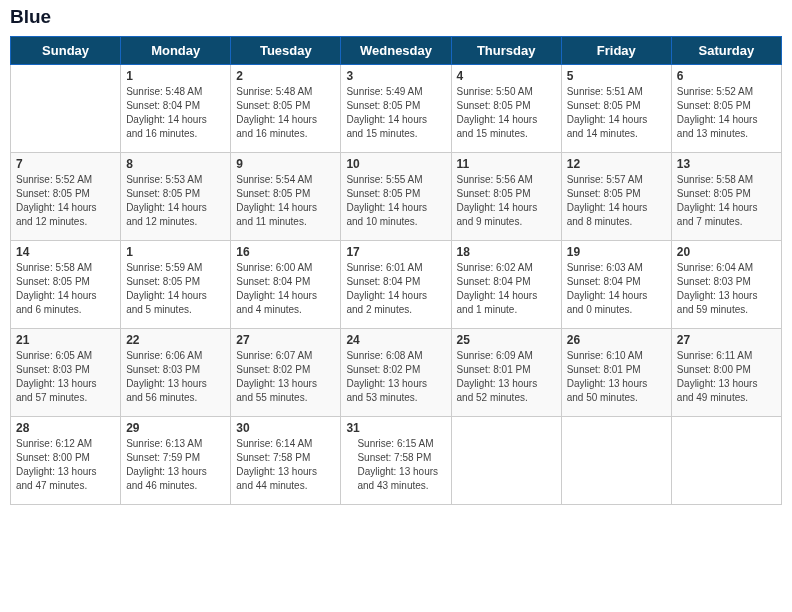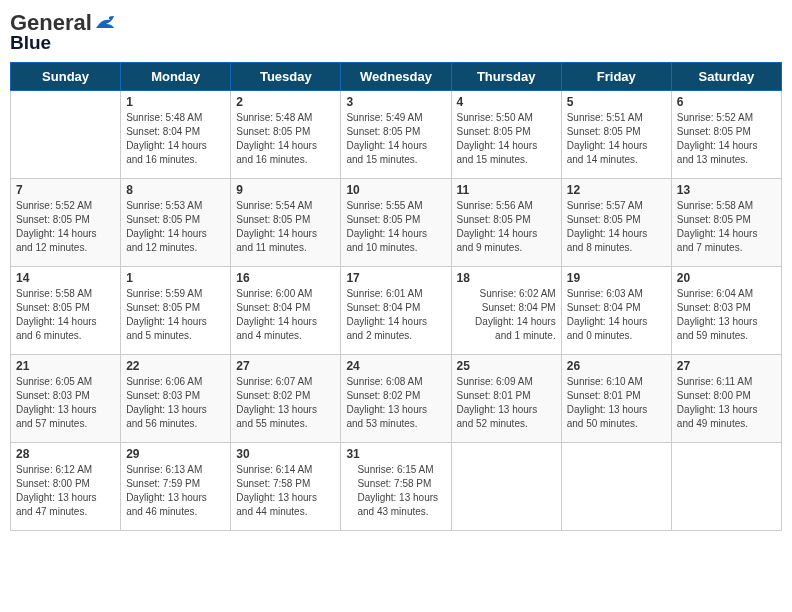--- a/index.html
+++ b/index.html
@@ -73,26 +73,20 @@
       font-size: 10px;
       line-height: 1.4;
       color: #444;
     }
   </style>
 </head>
 <body>
 
 <div class="header">
   <div class="logo">
-    <div style="display:flex; align-items:center;">
-      <span style="font-size:22px; font-weight:bold; color:#333;">General</span>
-      <svg width="22" height="18" viewBox="0 0 22 18" style="margin-left:2px;">
-        <path d="M2,14 Q8,4 16,6 Q12,2 20,2 Q18,8 12,10 Q18,10 20,14" fill="#1565C0" stroke="none"></path>
-      </svg>
-    </div>
     <span style="font-size:19px; font-weight:bold; color:#0f172a; margin-top:-4px;">Blue</span>
   </div>
   <div class="title-block">
     <h1></h1>
     <h2></h2>
   </div>
 </div>
 
 <table>
   <thead>
@@ -227,21 +221,21 @@
         </td>
         <td>
           <span class="day-num">17</span>
           <div class="day-info" style="white-space: pre-line;">Sunrise: 6:01 AM
 Sunset: 8:04 PM
 Daylight: 14 hours
 and 2 minutes.</div>
         </td>
         <td>
           <span class="day-num">18</span>
-          <div class="day-info" style="white-space: pre-line; text-align: right;">Sunrise: 6:02 AM
+          <div class="day-info" style="white-space: pre-line;">Sunrise: 6:02 AM
 Sunset: 8:04 PM
 Daylight: 14 hours
 and 1 minute.</div>
         </td>
         <td>
           <span class="day-num">19</span>
           <div class="day-info" style="white-space: pre-line;">Sunrise: 6:03 AM
 Sunset: 8:04 PM
 Daylight: 14 hours
 and 0 minutes.</div>

